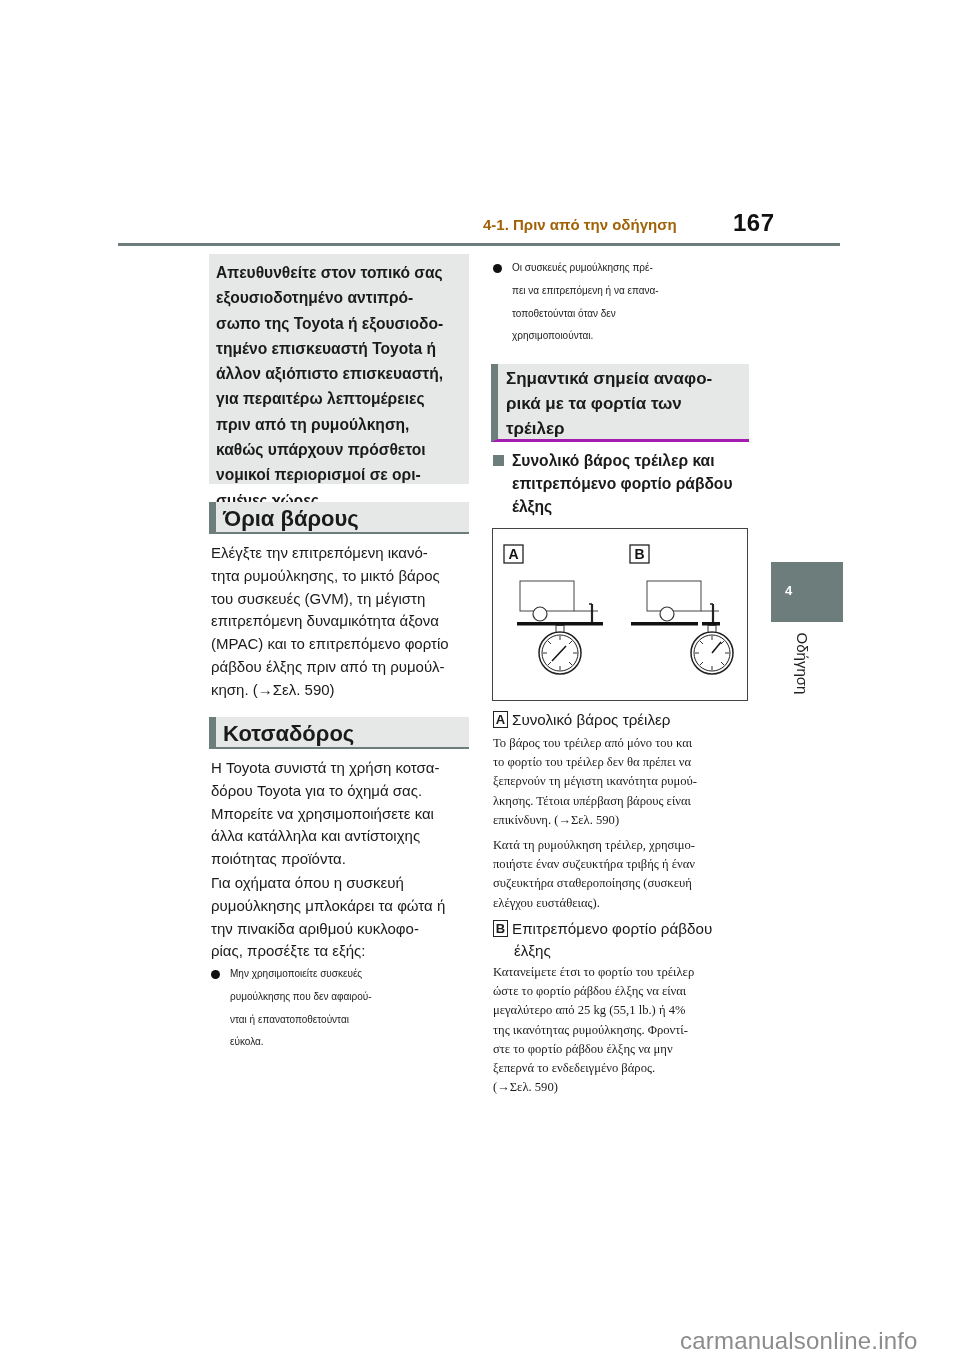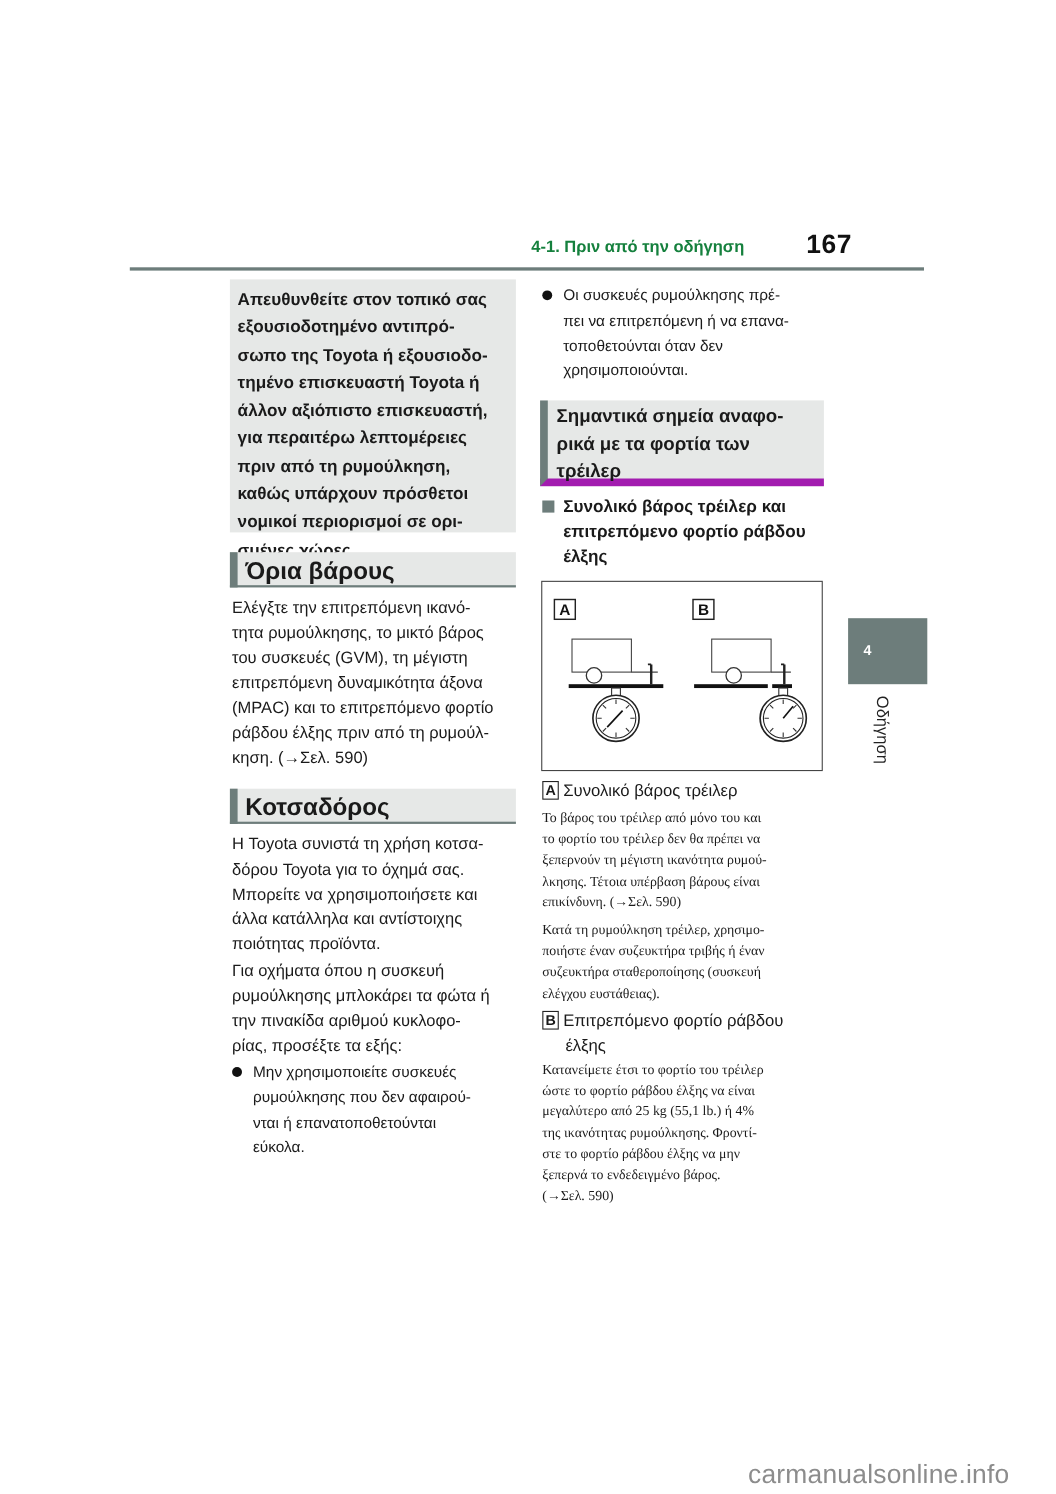--- a/index.html
+++ b/index.html
@@ -1,41 +1,41 @@
 <!DOCTYPE html>
 <html><head>
   <meta charset="utf-8">
   <style>
     html, body { margin:0; padding:0; }
     body {
       width:960px; height:1358px; position:relative; background:#ffffff;
       font-family:"Liberation Sans", sans-serif; color:#1a1a1a; overflow:hidden;
     }
     .abs { position:absolute; }
-    .hdr-section { left:483px; top:216px; font-size:15px; font-weight:bold; color:#15803d; }
+    .hdr-section { left:483px; top:216px; font-size:15px; font-weight:bold; color:#a16207; }
     .hdr-page { left:733px; top:209px; font-size:24px; font-weight:bold; color:#111; letter-spacing:0.5px; }
     .hdr-rule { left:118px; top:243px; width:722px; height:3px; background:#6d7d7b; }
     .side-tab { left:771px; top:562px; width:72px; height:60px; background:#6d7d7b; }
     .side-tab span { position:absolute; left:14px; top:21px; color:#fff; font-size:13px; font-weight:bold; }
     .side-label { left:790px; top:626px; width:22px; height:80px; }
     .side-label span { position:absolute; left:-28px; top:29px; width:80px; transform:rotate(90deg); transform-origin:center; font-size:15px; color:#222; white-space:nowrap; text-align:center; }
 
     .notice { left:209px; top:254px; width:260px; height:230px; background:#e6e8e7; padding:0; box-sizing:border-box; }
     .notice p { margin:0; position:absolute; left:7px; top:6px; width:252px; font-size:15.6px; font-weight:bold; line-height:25.3px; }
 
     .sec-head { background:#e6e8e7; border-left:7px solid #6d7d7b; border-bottom:2px solid #6d7d7b; box-sizing:border-box; font-weight:bold; font-size:22px; color:#1a1a1a; }
     .sec1 { left:209px; top:502px; width:260px; height:32px; padding:4px 0 0 7px; }
     .sec2 { left:209px; top:717px; width:260px; height:32px; padding:4px 0 0 7px; }
-    .sec3 { left:491px; top:364px; width:258px; height:78px; padding:2px 0 0 8px; line-height:25px; font-size:17px; border-bottom:7px solid #a21caf; }
+    .sec3 { left:491px; top:364px; width:258px; height:78px; padding:2px 0 0 8px; line-height:25px; font-size:17px; border-bottom:3px solid #a21caf; }
 
     .body-text { font-size:15px; line-height:22.8px; margin:0; }
     .p1 { left:211px; top:542px; width:262px; }
     .p2 { left:211px; top:757px; width:262px; }
     .p3 { left:211px; top:872px; width:262px; }
-    .bullet { font-size:14px; line-height:22.8px; }
+    .bullet { font-size:10px; line-height:22.8px; }
     .bullet .dot { position:absolute; left:0; top:7px; width:9px; height:9px; border-radius:50%; background:#111; }
     .bullet .txt { position:absolute; left:19px; top:0; width:245px; }
     .b1 { left:211px; top:963px; width:262px; height:92px; }
     .b2 { left:493px; top:257px; width:262px; height:92px; }
 
     .subhead { left:493px; top:449px; width:262px; font-size:15.6px; font-weight:bold; line-height:23px; }
     .subhead .sq { position:absolute; left:0; top:6px; width:11px; height:11px; background:#6d7d7b; }
     .subhead .txt { position:absolute; left:19px; top:0; width:245px; }
 
     .figure { left:492px; top:528px; width:256px; height:173px; border:1.5px solid #444; box-sizing:border-box; }

